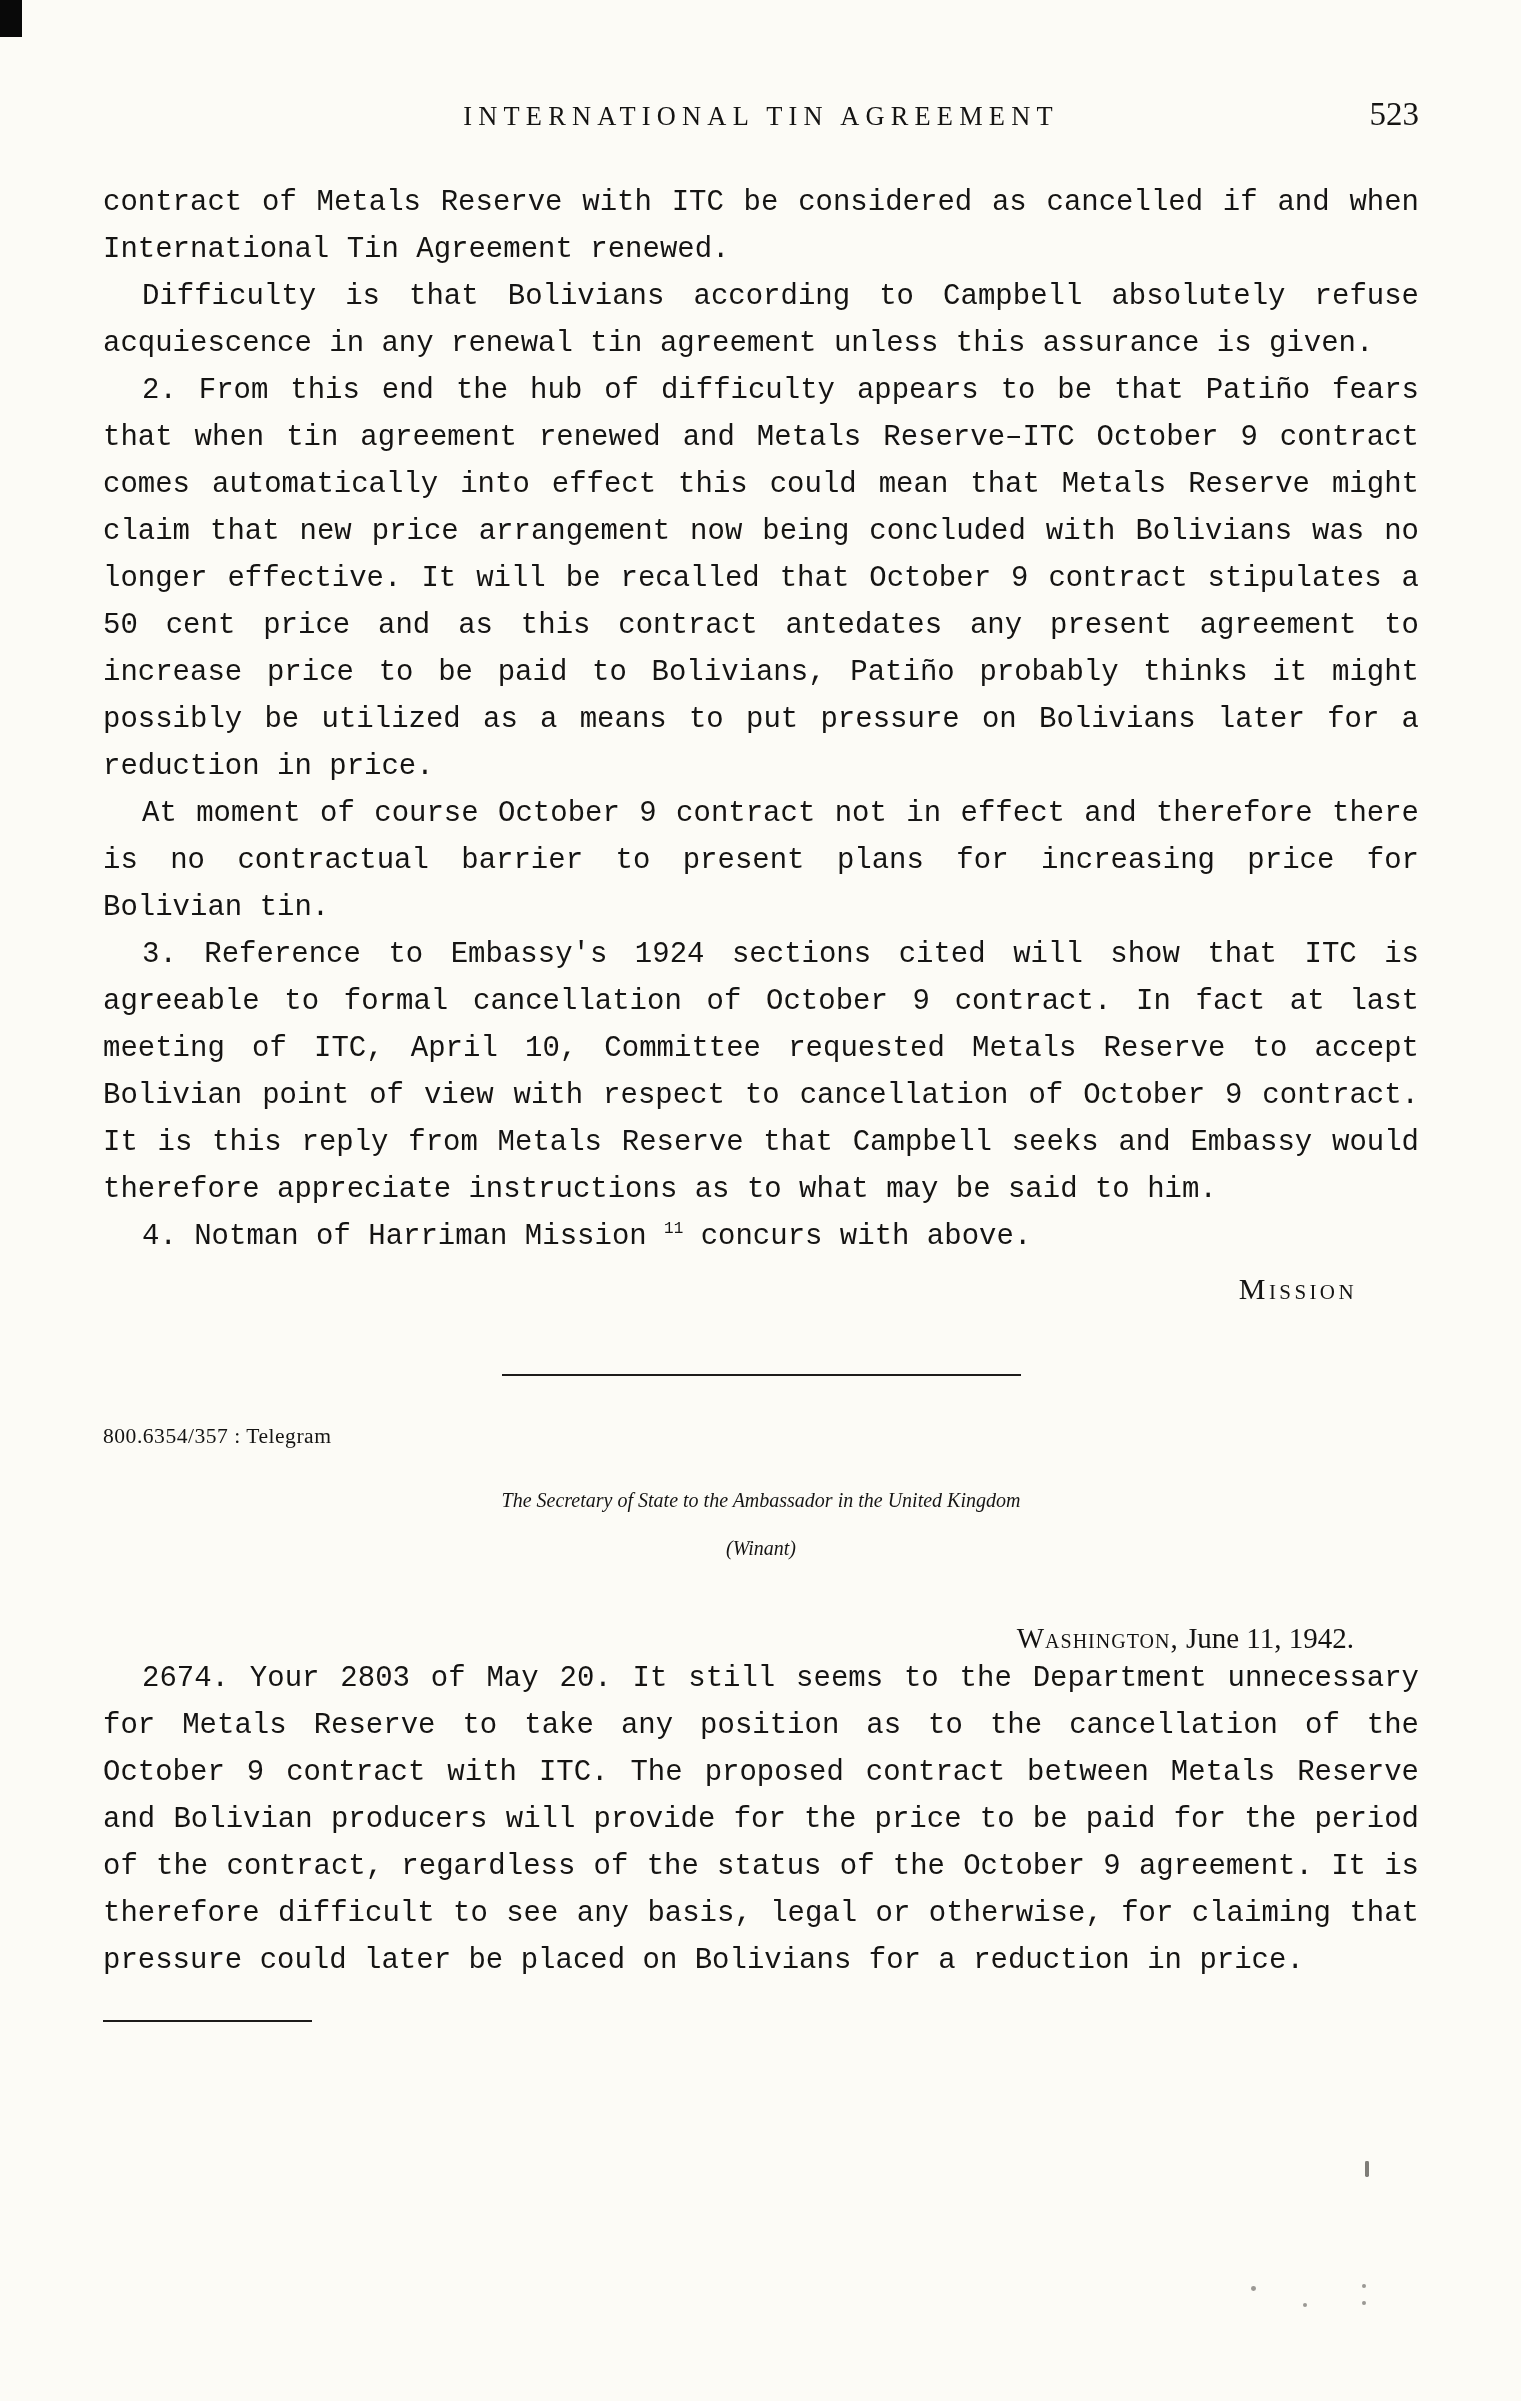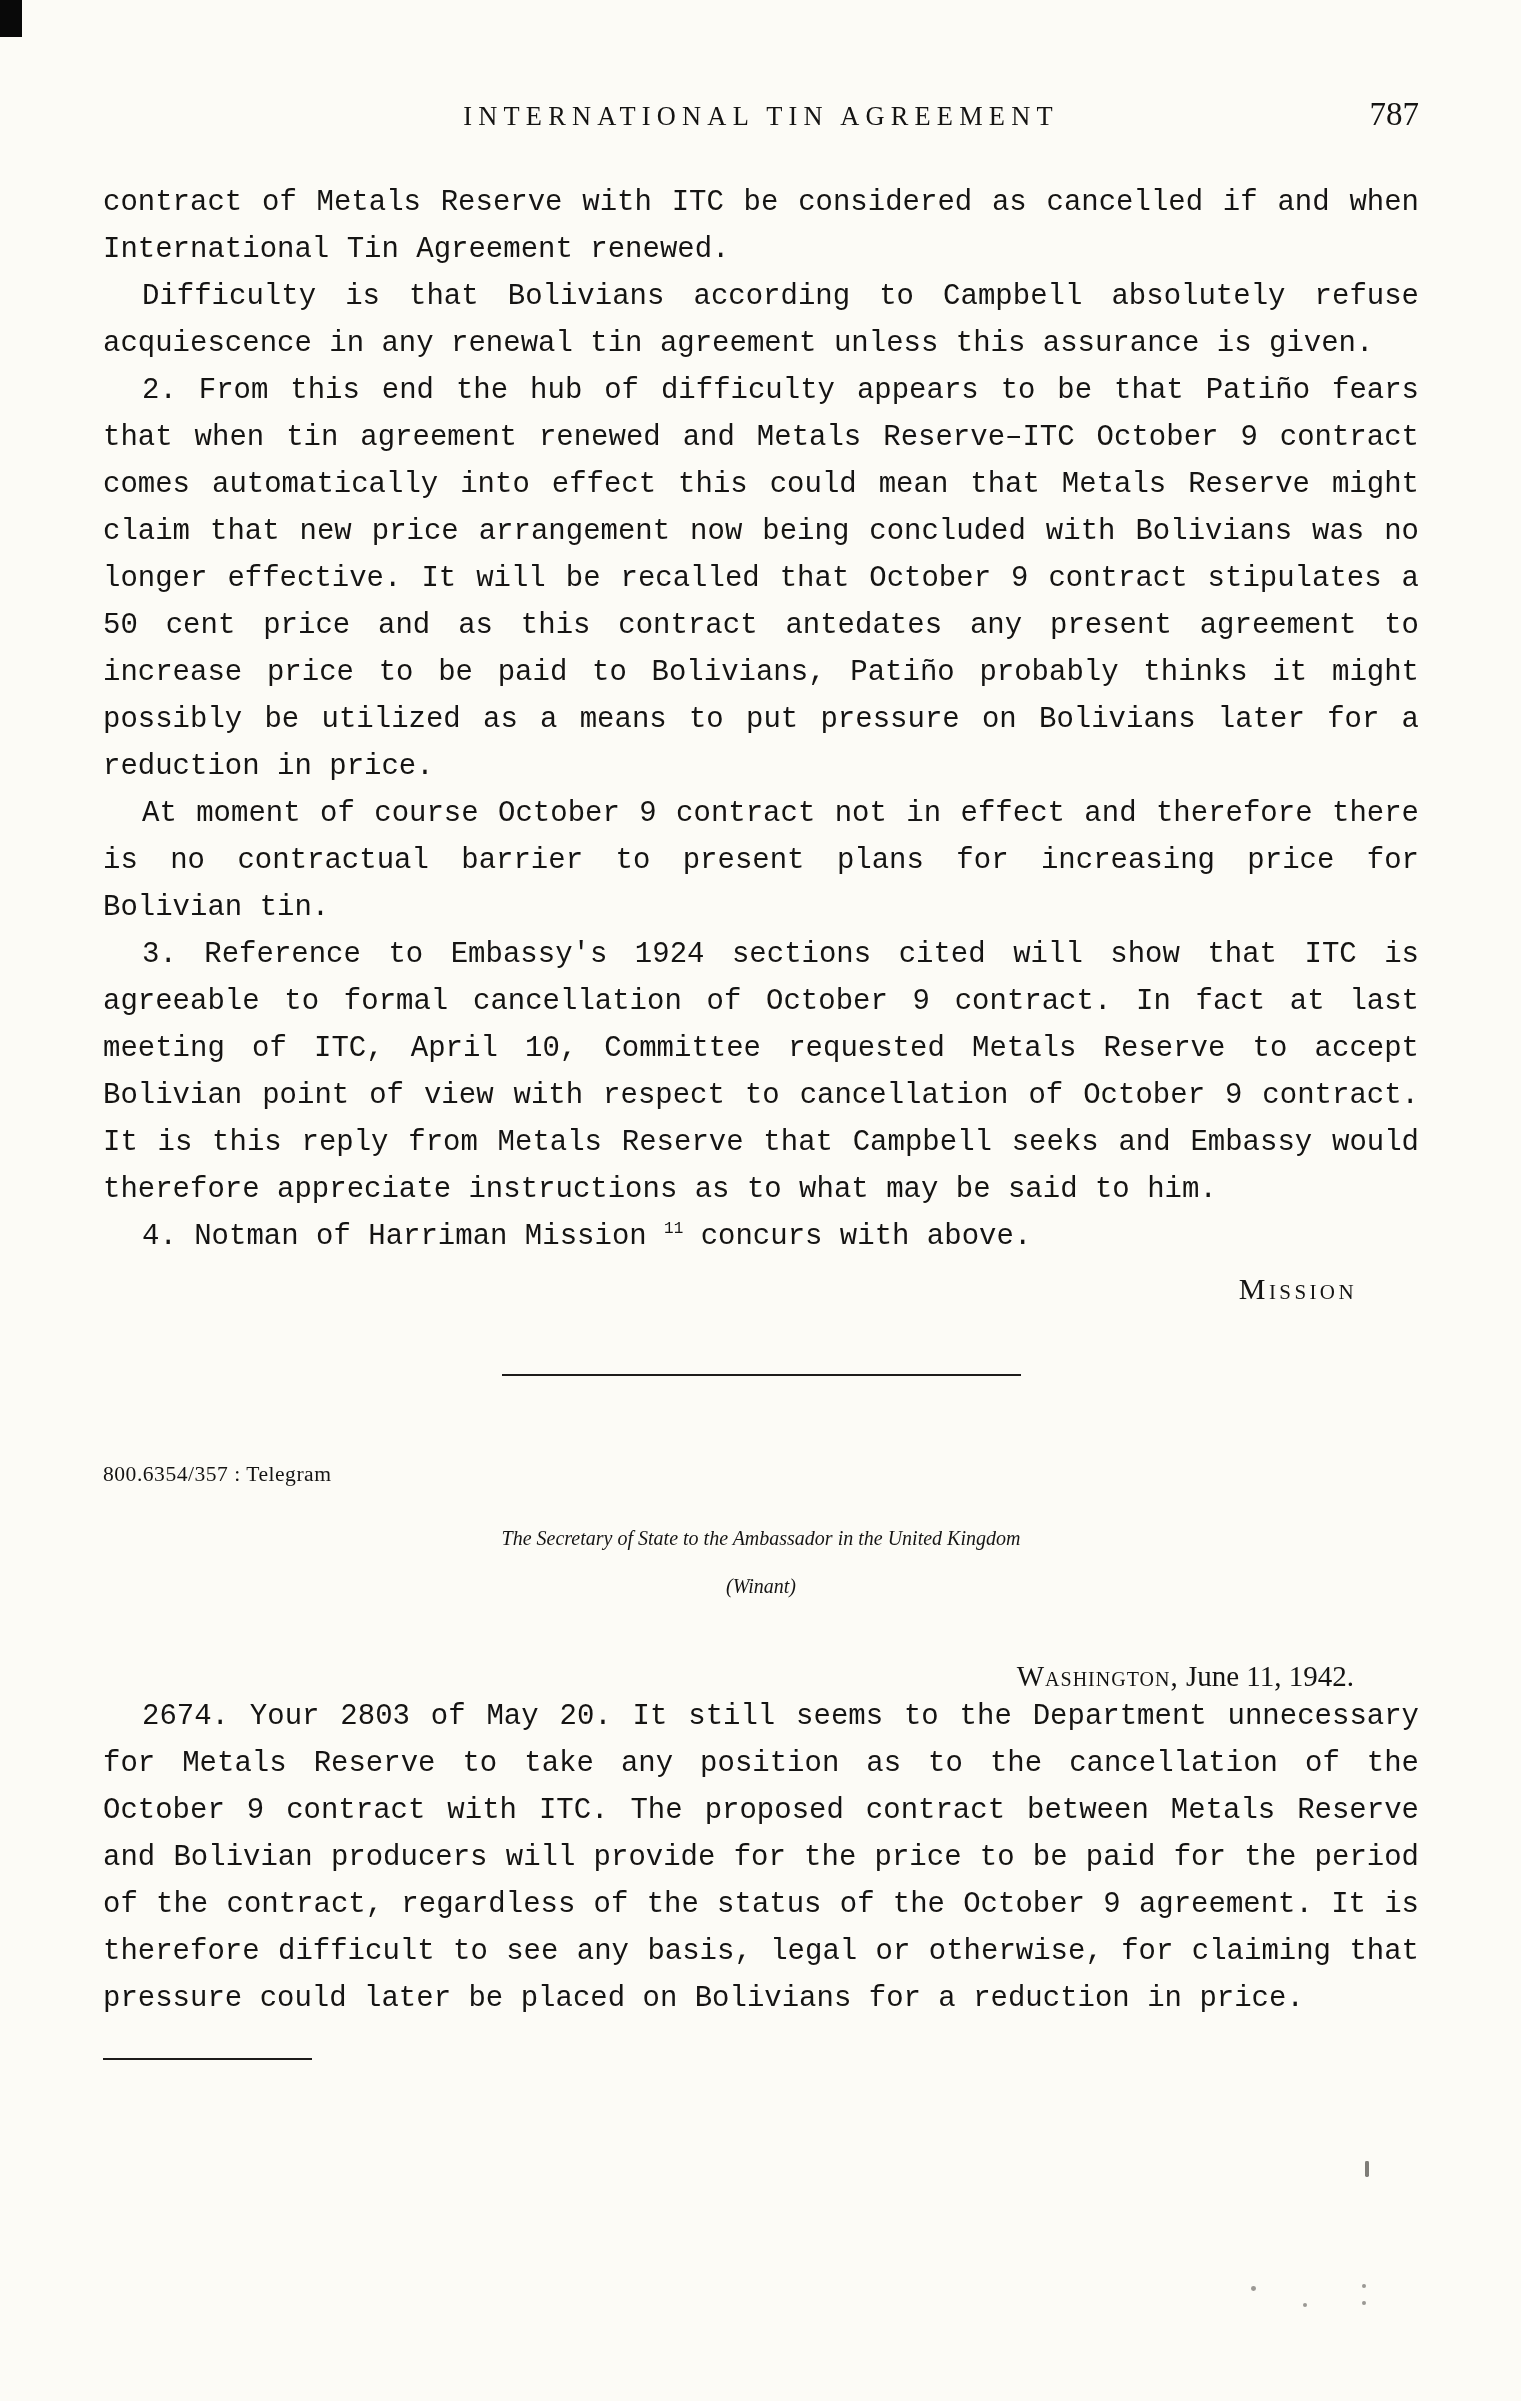--- a/index.html
+++ b/index.html
@@ -47,21 +47,21 @@
 
   .divider {
     width:519px; height:2.4px;
     background:#1d1b1a;
     margin:62px auto 0;
   }
 
   .doc-ref {
     font-size:21.6px;
     letter-spacing:0.5px;
-    margin-top:86px;
+    margin-top:48px;
   }
 
   .doc-title {
     font-style:italic;
     text-align:center;
     font-size:20px;
     line-height:48px;
     margin-top:26.4px;
   }
 
@@ -99,21 +99,21 @@
   #speck-5 { left:1362px; top:2301px; width:3.8px; height:3.8px; }
 </style>
 </head>
 <body>
 
 <div class="page">
 
   <header class="running-head">
     <div></div>
     <div class="running-title">INTERNATIONAL TIN AGREEMENT</div>
-    <div class="page-number">787</div>
+    <div class="page-number">523</div>
   </header>
 
   <section class="body-text">
     <p class="para">contract of Metals Reserve with ITC be considered as cancelled if and when International Tin Agreement renewed.</p>
     <p class="para indent">Difficulty is that Bolivians according to Campbell absolutely refuse acquiescence in any renewal tin agreement unless this assurance is given.</p>
     <p class="para indent">2. From this end the hub of difficulty appears to be that Patiño fears that when tin agreement renewed and Metals Reserve–ITC October 9 contract comes automatically into effect this could mean that Metals Reserve might claim that new price arrangement now being concluded with Bolivians was no longer effective. It will be recalled that October 9 contract stipulates a 50 cent price and as this contract antedates any present agreement to increase price to be paid to Bolivians, Patiño probably thinks it might possibly be utilized as a means to put pressure on Bolivians later for a reduction in price.</p>
     <p class="para indent">At moment of course October 9 contract not in effect and therefore there is no contractual barrier to present plans for increasing price for Bolivian tin.</p>
     <p class="para indent">3. Reference to Embassy's 1924 sections cited will show that ITC is agreeable to formal cancellation of October 9 contract. In fact at last meeting of ITC, April 10, Committee requested Metals Reserve to accept Bolivian point of view with respect to cancellation of October 9 contract. It is this reply from Metals Reserve that Campbell seeks and Embassy would therefore appreciate instructions as to what may be said to him.</p>
     <p class="para indent"><span>4. Notman of Harriman Mission </span><sup class="fnref">11</sup><span> concurs with above.</span></p>
     <div class="signature">Mission</div>

